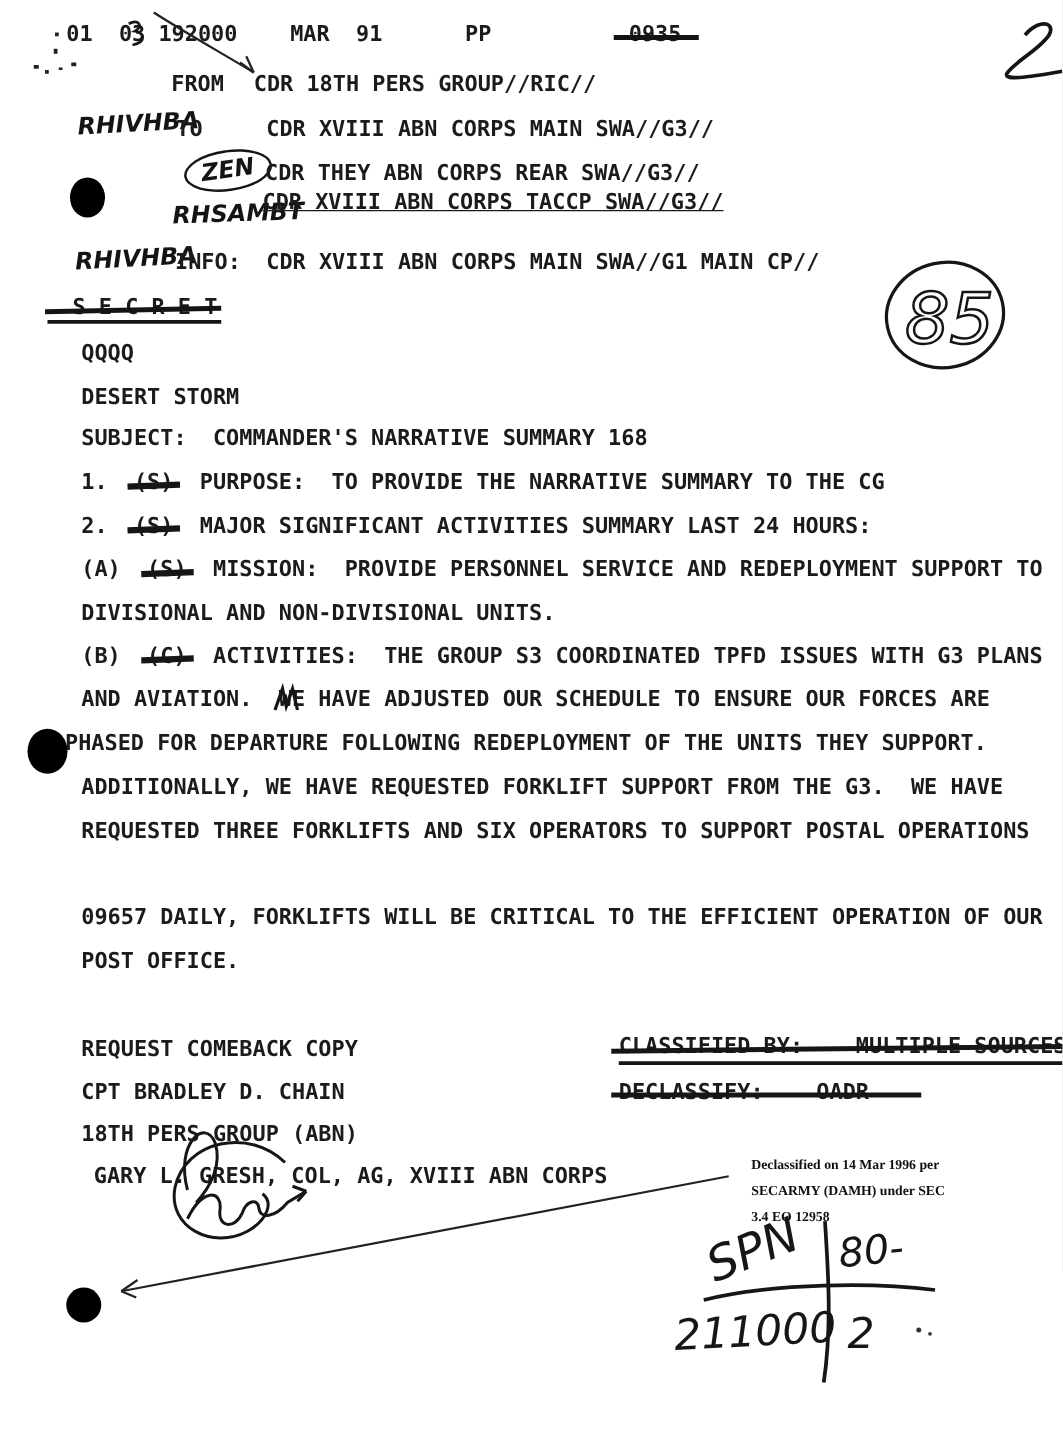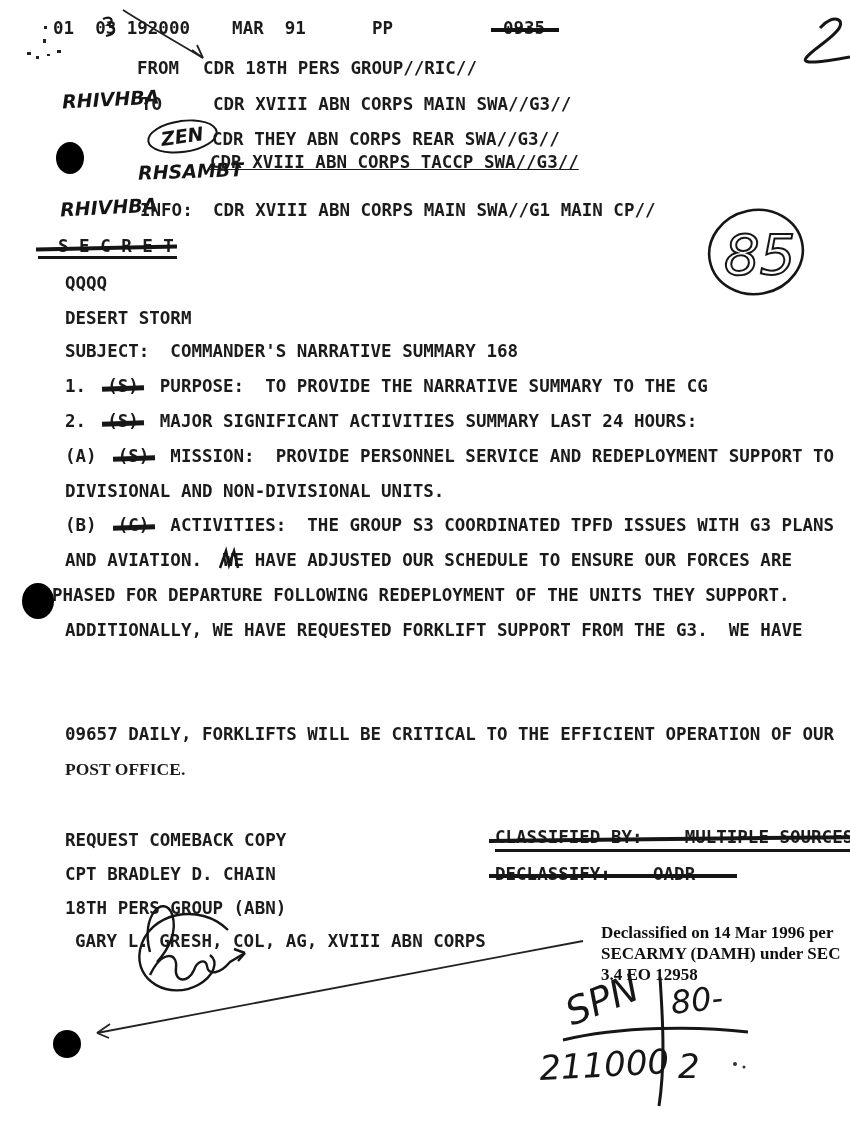--- a/index.html
+++ b/index.html
@@ -23,21 +23,21 @@
   .strike-u{position:relative;display:inline-block;border-bottom:3px solid #161616;padding-bottom:2px;}
   .strike-u::before{content:"";position:absolute;left:-6px;right:-10px;top:40%;height:4px;background:#161616;
         transform:rotate(-0.6deg);}
   .strike-o{position:relative;display:inline-block;}
   .strike-o::before{content:"";position:absolute;left:-6px;right:-42px;top:44%;height:4.5px;background:#161616;}
   .secret{position:relative;display:inline-block;}
   .secret::before{content:"";position:absolute;left:-22px;right:-3px;top:46%;height:4px;background:#151515;
         transform:rotate(-1.2deg);}
   .secret::after{content:"";position:absolute;left:-20px;right:-3px;bottom:-3px;height:3px;background:#151515;}
   .stamp{position:absolute;left:601px;top:922px;width:250px;font-family:"Liberation Serif", serif;
-        font-weight:bold;font-size:17px;line-height:21px;color:#101010;}
+        font-weight:bold;font-size:11px;line-height:21px;color:#101010;}
   svg.overlay{position:absolute;left:0;top:0;pointer-events:none;}
   .svg-hand{font-family:"DejaVu Sans", sans-serif;font-style:italic;}
 </style>
 </head>
 <body>
 
 <div class="page">
 
   <div class="t" style="left:53px;top:20px;">01  03 192000    MAR  91</div>
   <div class="t" style="left:372px;top:20px;">PP</div>
@@ -66,22 +66,23 @@
   <div class="t" style="left:65px;top:310px;"><span>DESERT STORM</span><span></span></div>
   <div class="t" style="left:65px;top:343px;"><span>SUBJECT:  COMMANDER'S NARRATIVE SUMMARY 168</span><span></span></div>
   <div class="t" style="left:65px;top:378px;"><span>1.  </span><span class="s">(S)</span><span>  PURPOSE:  TO PROVIDE THE NARRATIVE SUMMARY TO THE CG</span></div>
   <div class="t" style="left:65px;top:413px;"><span>2.  </span><span class="s">(S)</span><span>  MAJOR SIGNIFICANT ACTIVITIES SUMMARY LAST 24 HOURS:</span></div>
   <div class="t" style="left:65px;top:448px;"><span>(A)  </span><span class="s">(S)</span><span>  MISSION:  PROVIDE PERSONNEL SERVICE AND REDEPLOYMENT SUPPORT TO</span></div>
   <div class="t" style="left:65px;top:483px;"><span>DIVISIONAL AND NON-DIVISIONAL UNITS.</span><span></span></div>
   <div class="t" style="left:65px;top:517px;"><span>(B)  </span><span class="s">(C)</span><span>  ACTIVITIES:  THE GROUP S3 COORDINATED TPFD ISSUES WITH G3 PLANS</span></div>
   <div class="t" style="left:65px;top:552px;"><span>AND AVIATION.  WE HAVE ADJUSTED OUR SCHEDULE TO ENSURE OUR FORCES ARE</span><span></span></div>
   <div class="t" style="left:52px;top:587px;"><span>PHASED FOR DEPARTURE FOLLOWING REDEPLOYMENT OF THE UNITS THEY SUPPORT.</span><span></span></div>
   <div class="t" style="left:65px;top:622px;"><span>ADDITIONALLY, WE HAVE REQUESTED FORKLIFT SUPPORT FROM THE G3.  WE HAVE</span><span></span></div>
+  <div class="t" style="left:65px;top:657px;"><span>REQUESTED THREE FORKLIFTS AND SIX OPERATORS TO SUPPORT POSTAL OPERATIONS</span><span></span></div>
   <div class="t" style="left:65px;top:726px;"><span>09657 DAILY, FORKLIFTS WILL BE CRITICAL TO THE EFFICIENT OPERATION OF OUR</span><span></span></div>
-  <div class="t" style="left:65px;top:761px;font-family:Liberation Serif, serif;"><span>POST OFFICE.</span><span></span></div>
+  <div class="t" style="left:65px;top:761px;"><span>POST OFFICE.</span><span></span></div>
 
   <div class="t" style="left:65px;top:832px;">REQUEST COMEBACK COPY</div>
   <div class="t" style="left:495px;top:829px;"><span class="strike-u">CLASSIFIED BY:    MULTIPLE SOURCES</span></div>
   <div class="t" style="left:65px;top:866px;">CPT BRADLEY D. CHAIN</div>
   <div class="t" style="left:495px;top:866px;"><span class="strike-o">DECLASSIFY:    OADR</span></div>
   <div class="t" style="left:65px;top:900px;">18TH PERS GROUP (ABN)</div>
   <div class="t" style="left:75px;top:933px;">GARY L. GRESH, COL, AG, XVIII ABN CORPS</div>
 
   <div class="stamp">
     <div>Declassified on  14 Mar 1996 per</div>

